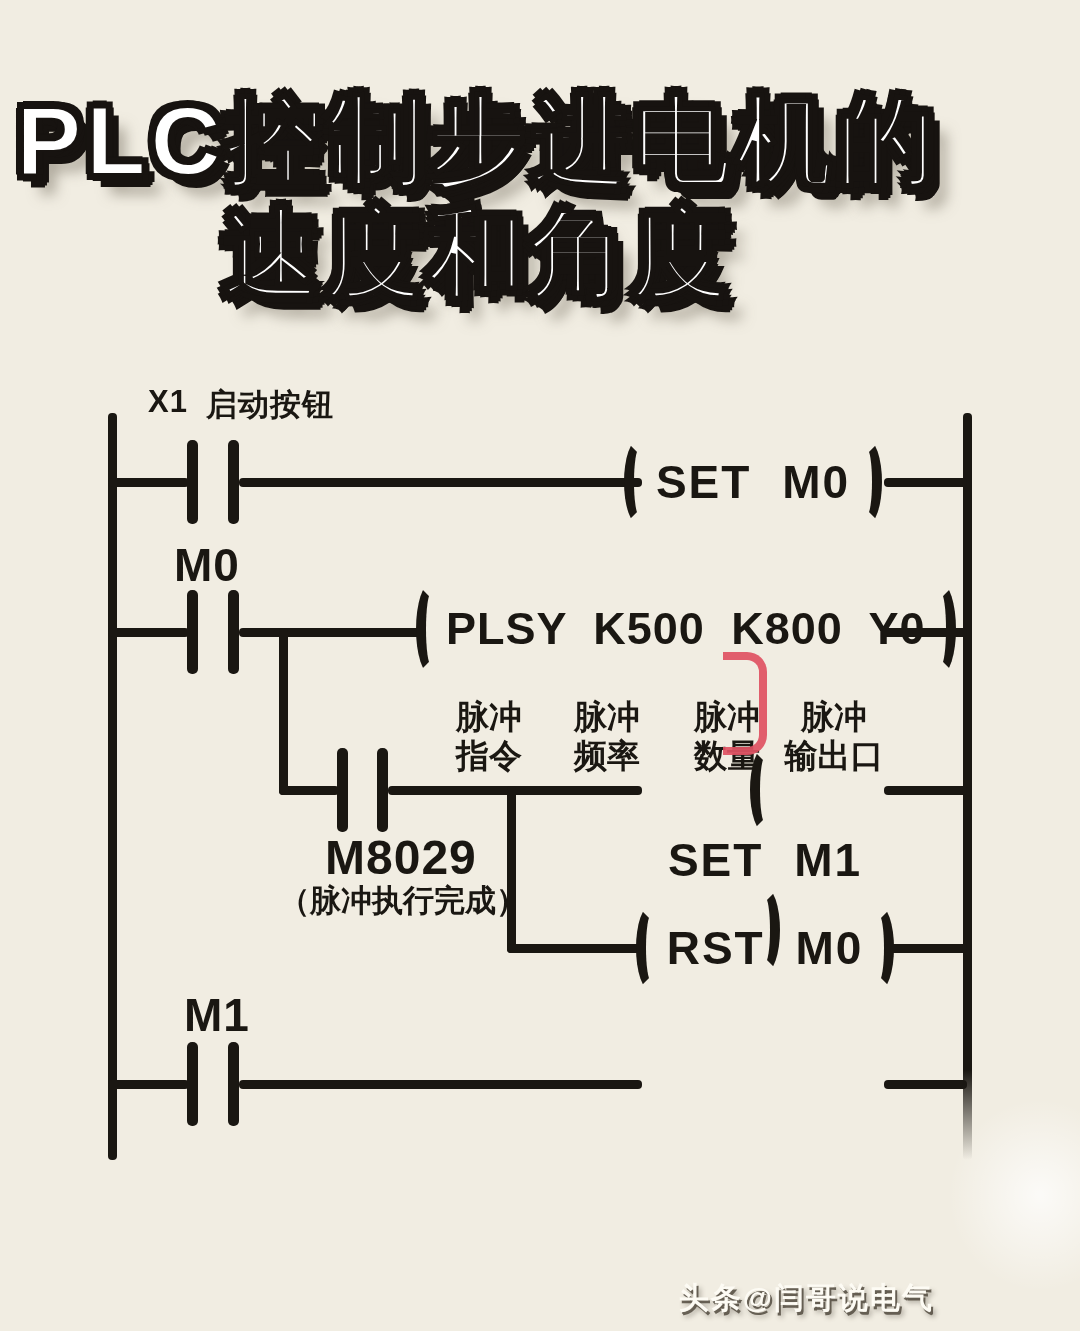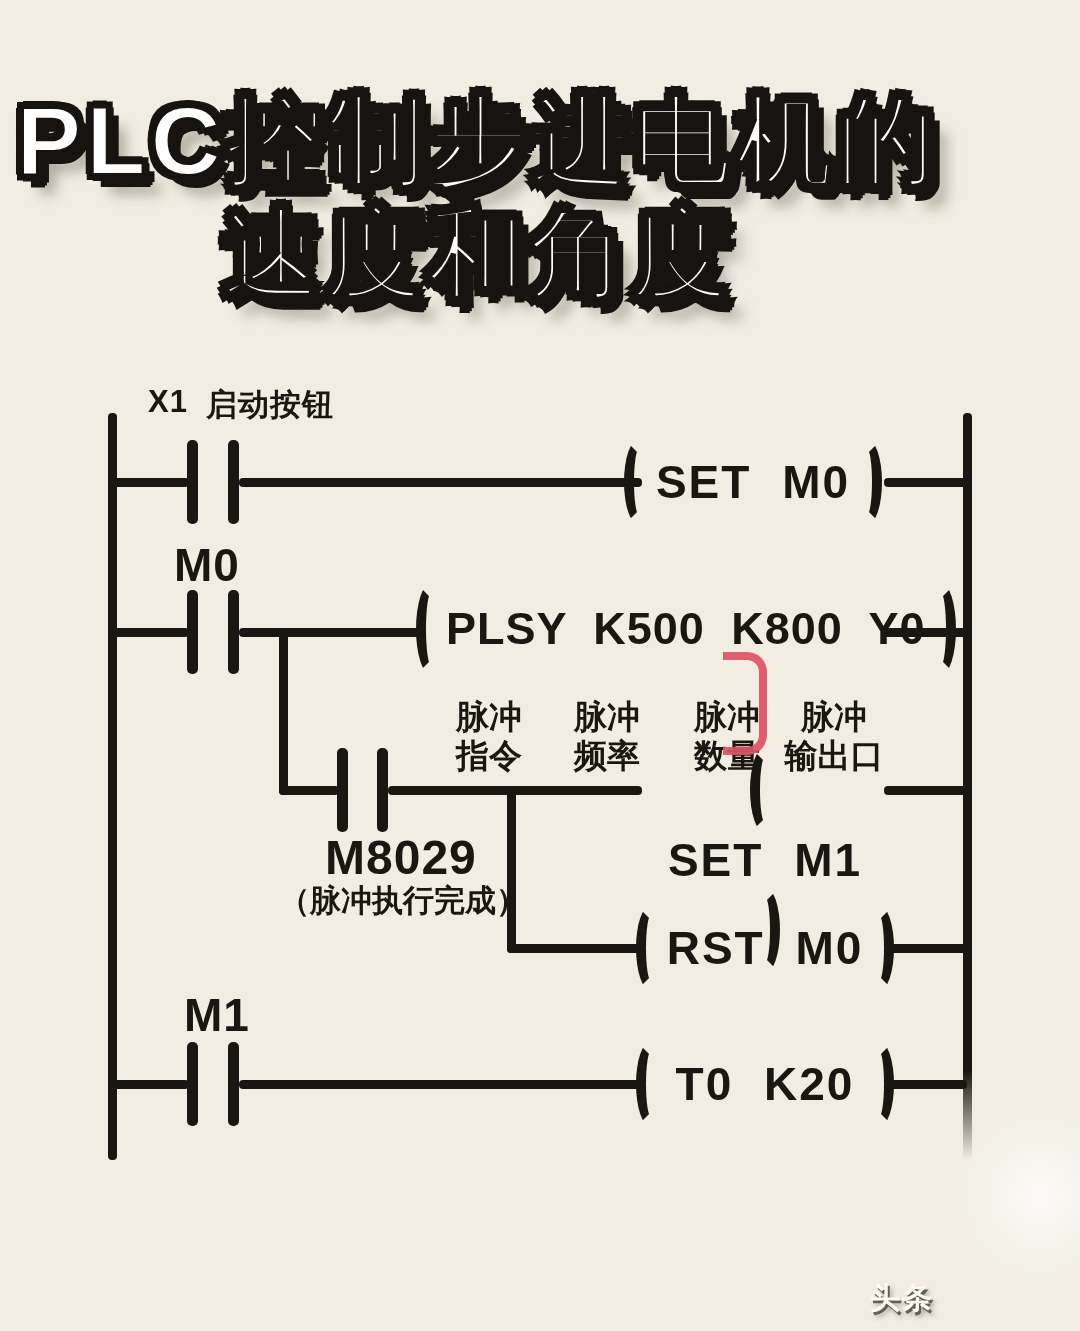--- a/index.html
+++ b/index.html
@@ -155,24 +155,20 @@
   </div>
   <div class="wire-h" style="left:884px;top:944px;width:83px;"></div>
 
   <div class="dev-label" style="left:184px;top:988px;">
     <span>M1</span>
   </div>
   <div class="wire-h" style="left:108px;top:1080px;width:81px;"></div>
   <div class="bar" style="left:187px;top:1042px;"></div>
   <div class="bar" style="left:228px;top:1042px;"></div>
   <div class="wire-h" style="left:239px;top:1080px;width:403px;"></div>
-  <div class="coil" style="left:636px;top:1041px;width:258px;">
-    <div class="paren l"></div>
-    <span class="txt">T0 K20</span>
-    <div class="paren r"></div>
-  </div>
   <div class="wire-h" style="left:884px;top:1080px;width:83px;"></div>
 
   <div class="watermark">
     <span>头条</span>
+    <span>@闫哥说电气</span>
   </div>
 
 </div>
 
 </body></html>

